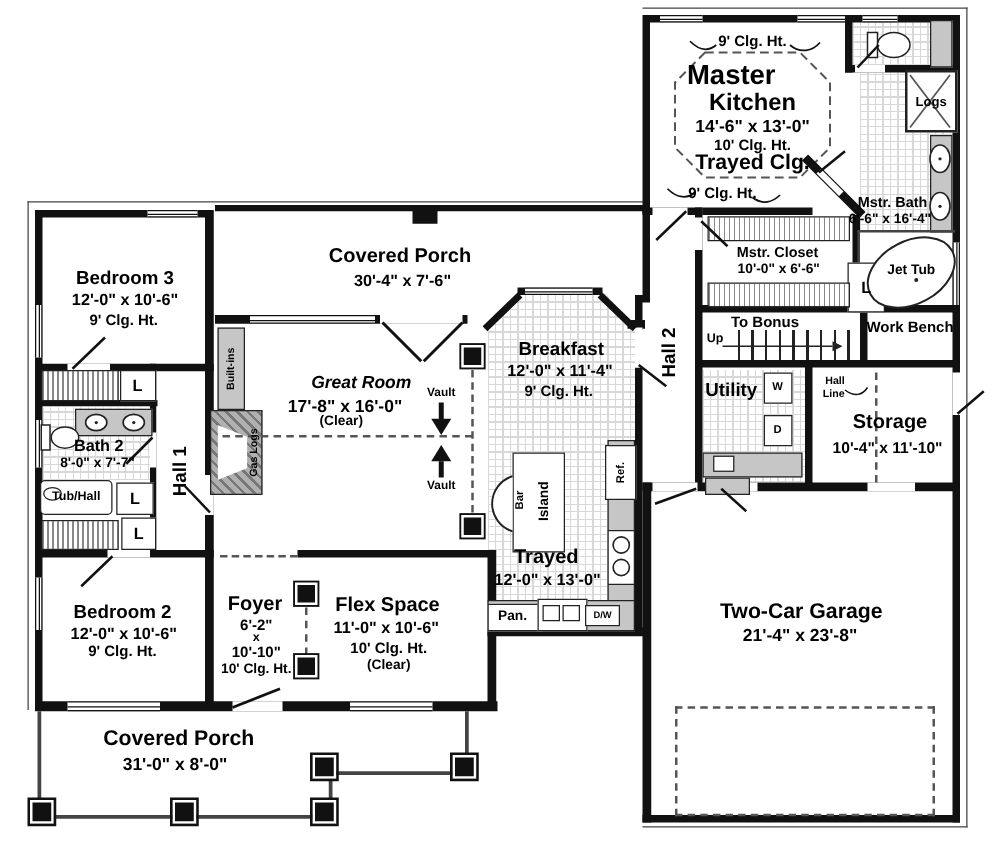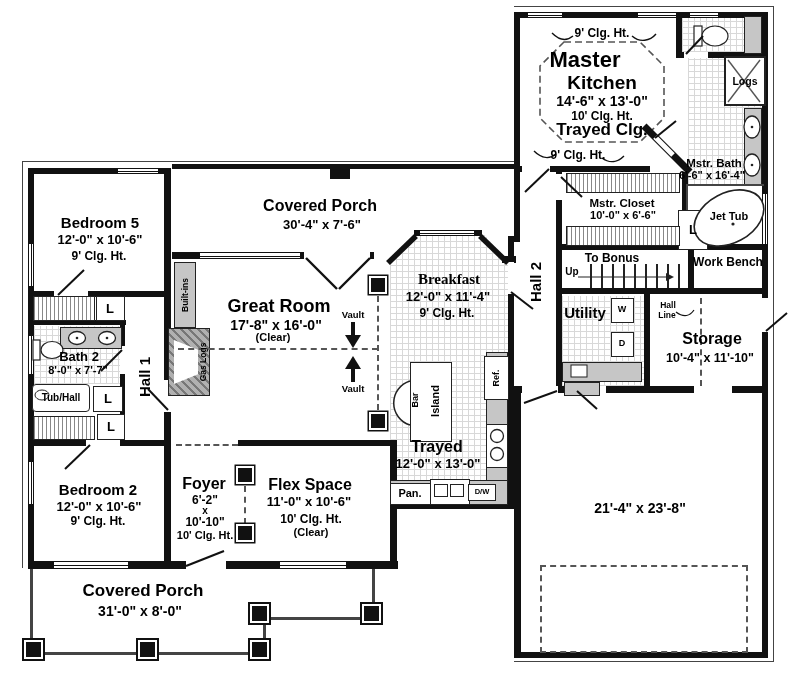--- a/index.html
+++ b/index.html
@@ -265,48 +265,49 @@
   <div class="lbl" style="left:612px;top:258px;font-size:12px;">To Bonus</div>
   <div class="lbl" style="left:572px;top:272px;font-size:10px;">Up</div>
   <div class="lbl" style="left:728px;top:262px;font-size:12px;">Work Bench</div>
   <div class="lbl" style="left:585px;top:313px;font-size:15px;">Utility</div>
   <div class="lbl" style="left:622px;top:310px;font-size:9px;">W</div>
   <div class="lbl" style="left:622px;top:344px;font-size:9px;">D</div>
   <div class="lbl" style="left:668px;top:305px;font-size:8.5px;">Hall</div>
   <div class="lbl" style="left:667px;top:315px;font-size:8.5px;">Line</div>
   <div class="lbl" style="left:712px;top:339px;font-size:16px;">Storage</div>
   <div class="lbl" style="left:710px;top:359px;font-size:12.5px;">10'-4" x 11'-10"</div>
+  <div class="lbl" style="left:641px;top:489px;font-size:17px;">Two-Car Garage</div>
   <div class="lbl" style="left:640px;top:508px;font-size:14px;">21'-4" x 23'-8"</div>
 
   <div class="lbl" style="left:320px;top:206px;font-size:16px;">Covered Porch</div>
   <div class="lbl" style="left:322px;top:225px;font-size:13px;">30'-4" x 7'-6"</div>
 
-  <div class="lbl" style="left:100px;top:223px;font-size:15px;">Bedroom 5</div>
+  <div class="lbl" style="left:100px;top:223px;font-size:15px;">Bedroom 3</div>
   <div class="lbl" style="left:100px;top:240px;font-size:13px;">12'-0" x 10'-6"</div>
   <div class="lbl" style="left:99px;top:256px;font-size:12px;">9' Clg. Ht.</div>
   <div class="lbl" style="left:110px;top:309px;font-size:13px;">L</div>
   <div class="lbl" style="left:79px;top:357px;font-size:13px;">Bath 2</div>
   <div class="lbl" style="left:78px;top:371px;font-size:11px;">8'-0" x 7'-7"</div>
   <div class="lbl" style="left:61px;top:398px;font-size:10px;">Tub/Hall</div>
   <div class="lbl" style="left:108px;top:399px;font-size:13px;">L</div>
   <div class="lbl" style="left:111px;top:427px;font-size:13px;">L</div>
   <div class="lbl rot" style="left:145px;top:377px;font-size:15px;">Hall 1</div>
   <div class="lbl" style="left:98px;top:490px;font-size:15px;">Bedroom 2</div>
   <div class="lbl" style="left:99px;top:507px;font-size:13px;">12'-0" x 10'-6"</div>
   <div class="lbl" style="left:98px;top:521px;font-size:12px;">9' Clg. Ht.</div>
 
-  <div class="lbl" style="left:279px;top:306px;font-size:18px;">Great Room</div>
+  <div class="lbl" style="left:289px;top:306px;font-size:14px;font-style:italic;">Great Room</div>
   <div class="lbl" style="left:276px;top:325px;font-size:14px;">17'-8" x 16'-0"</div>
   <div class="lbl" style="left:273px;top:338px;font-size:11px;">(Clear)</div>
   <div class="lbl rot" style="left:185px;top:295px;font-size:8.5px;">Built-ins</div>
   <div class="lbl rot" style="left:203px;top:362px;font-size:8.5px;">Gas Logs</div>
   <div class="lbl" style="left:353px;top:315px;font-size:9.5px;">Vault</div>
   <div class="lbl" style="left:353px;top:389px;font-size:9.5px;">Vault</div>
 
-  <div class="lbl" style="left:449px;top:280px;font-size:15px;font-family:Liberation Serif, serif;">Breakfast</div>
+  <div class="lbl" style="left:449px;top:280px;font-size:15px;">Breakfast</div>
   <div class="lbl" style="left:448px;top:297px;font-size:13px;">12'-0" x 11'-4"</div>
   <div class="lbl" style="left:447px;top:313px;font-size:12px;">9' Clg. Ht.</div>
   <div class="lbl rot" style="left:416px;top:400px;font-size:9px;">Bar</div>
   <div class="lbl rot" style="left:436px;top:401px;font-size:11px;">Island</div>
   <div class="lbl rot" style="left:497px;top:378px;font-size:9px;">Ref.</div>
   <div class="lbl" style="left:437px;top:447px;font-size:16px;">Trayed</div>
   <div class="lbl" style="left:438px;top:464px;font-size:13px;">12'-0" x 13'-0"</div>
   <div class="lbl" style="left:410px;top:494px;font-size:11px;">Pan.</div>
   <div class="lbl" style="left:482px;top:492px;font-size:7.5px;">D/W</div>
 

